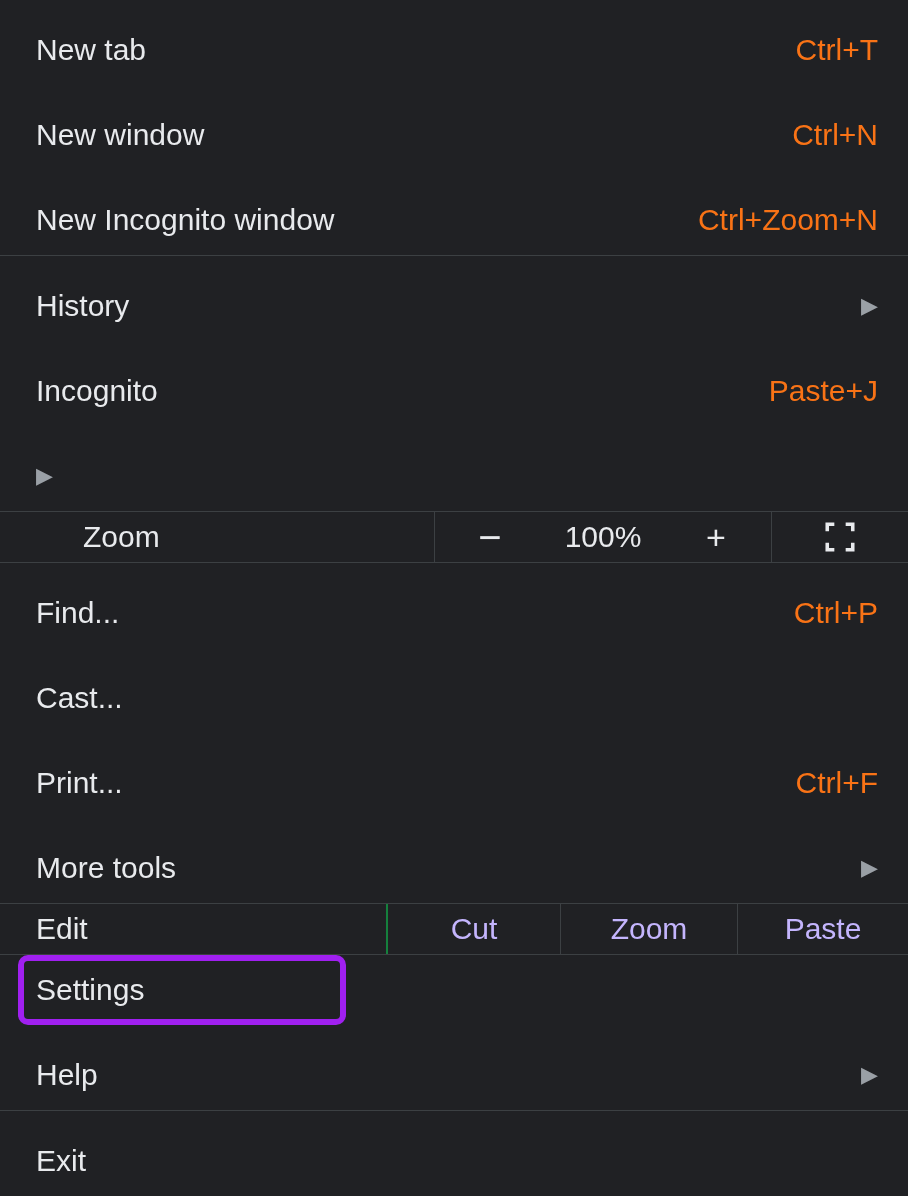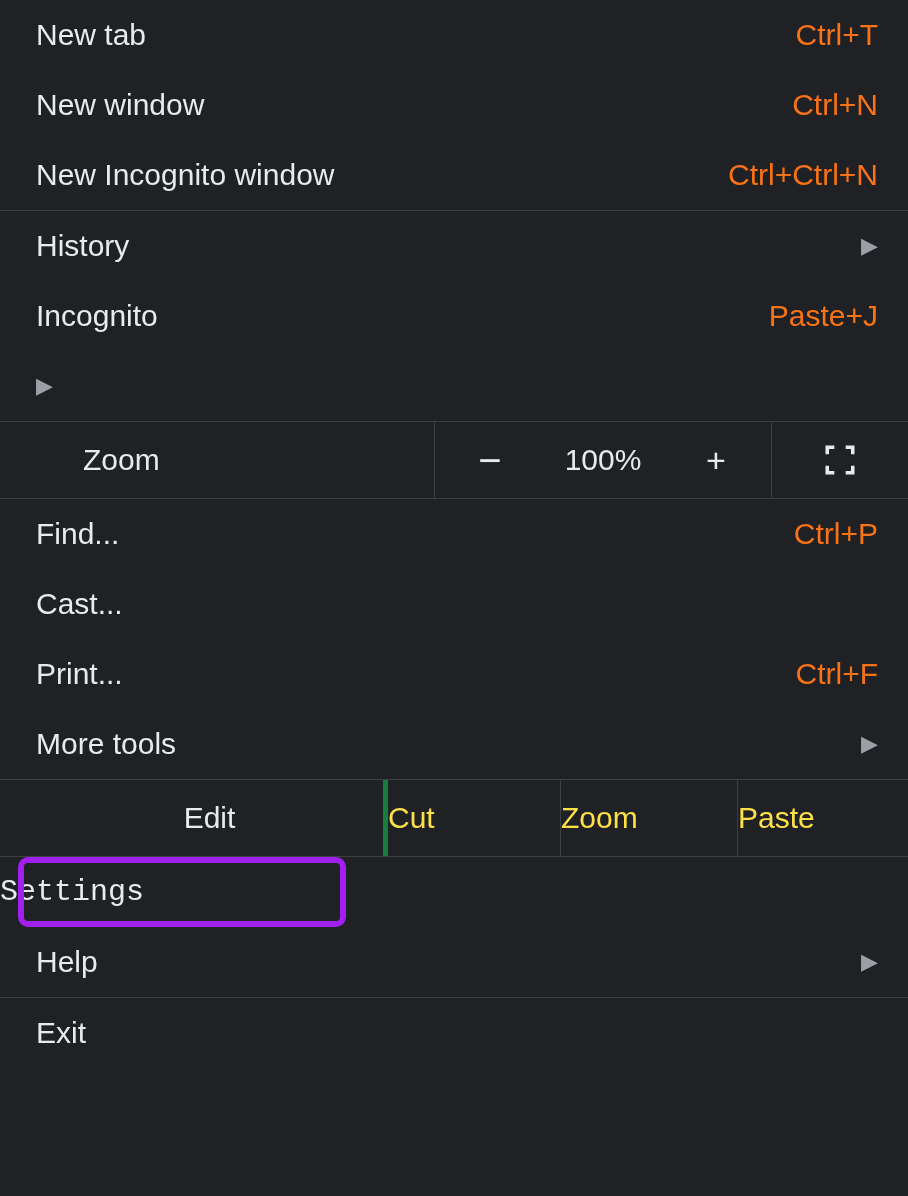--- a/index.html
+++ b/index.html
@@ -28,20 +28,21 @@
     border-bottom: none;
     flex: 1;
   }
   .item {
     display: flex;
     align-items: center;
     justify-content: space-between;
     height: 70px;
     padding: 0 30px 0 36px;
     box-sizing: border-box;
+    margin-top: 15px;
   }
   .label {
     color: #e8eaed;
     font-weight: 400;
   }
   .shortcut {
     color: #f97316;
     font-weight: 400;
   }
   .arrow {
@@ -97,28 +98,28 @@
     display: flex;
     align-items: stretch;
     height: 76px;
     border-bottom: 1px solid #3c4043;
   }
   .edit-label-cell {
     flex: 0 0 388px;
     display: flex;
     align-items: center;
     padding-left: 36px;
-    border-right: 5px solid #15803d;
-    box-sizing: border-box;
+    border-right: 2px solid #15803d;
+    box-sizing: border-box;
+  }
+  .edit-btn {
+    display: flex;
+    align-items: center;
     justify-content: center;
-  }
-  .edit-btn {
-    display: flex;
-    align-items: center;
-    color: #fde047;
+    color: #c4b5fd;
     border-right: 1px solid #3c4043;
   }
   .edit-btn.cut  { flex: 0 0 172px; }
   .edit-btn.copy { flex: 0 0 176px; }
   .edit-btn.paste { flex: 1; border-right:none; }
   
   .settings-wrap {
     position: relative;
     height: 70px;
     display: flex;
@@ -129,40 +130,40 @@
     left: 18px;
     top: 0px;
     width: 328px;
     height: 70px;
     border: 6px solid #a020f0;
     border-radius: 10px;
     box-sizing: border-box;
     pointer-events: none;
   }
   .settings-label {
-    font-family: Liberation Mono, monospace;
+    padding-left: 36px;
   }
 </style>
 </head>
 <body>
 
 <div class="menu">
 
   <div class="section">
     <div class="item">
       <span class="label">New tab</span>
       <span class="shortcut">Ctrl+T</span>
     </div>
     <div class="item">
       <span class="label">New window</span>
       <span class="shortcut">Ctrl+N</span>
     </div>
     <div class="item">
       <span class="label">New Incognito window</span>
-      <span class="shortcut">Ctrl+Ctrl+N</span>
+      <span class="shortcut">Ctrl+Zoom+N</span>
     </div>
   </div>
 
   <div class="section">
     <div class="item">
       <span class="label">History</span>
       <span class="arrow">▶</span>
     </div>
     <div class="item">
       <span class="label">Incognito</span>

